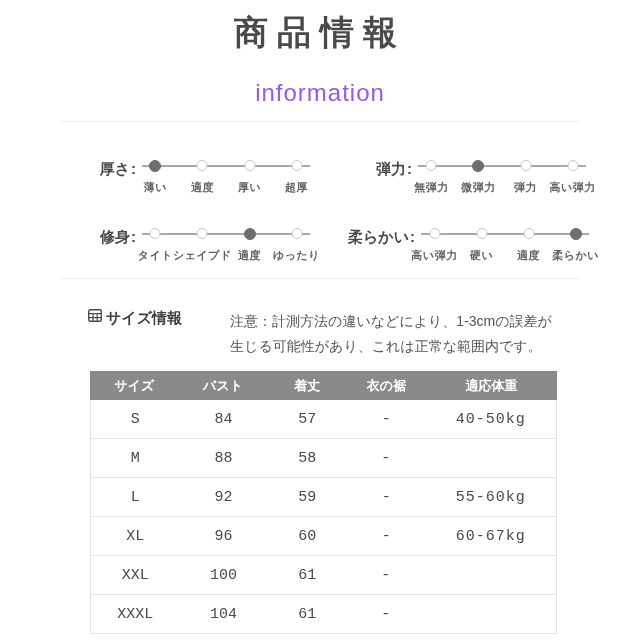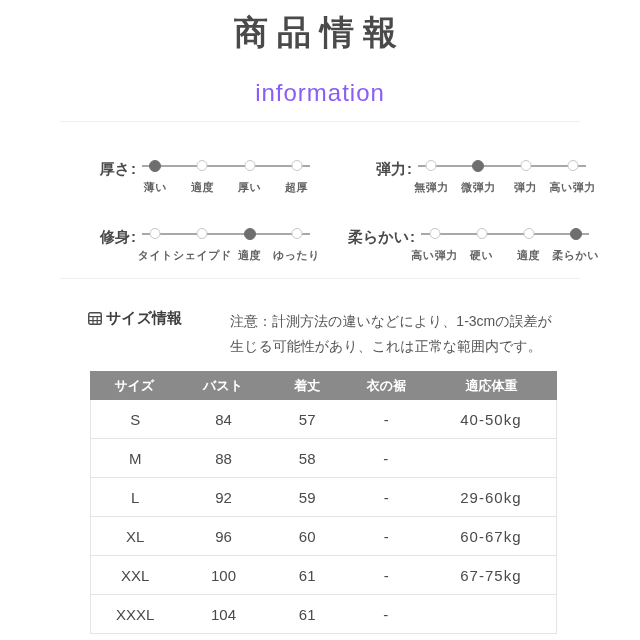--- a/index.html
+++ b/index.html
@@ -33,26 +33,26 @@
     background:#ffffff; border:1.5px solid #c7c7c7; transform:translateX(-50%);
   }
   .dot.filled { background:#6e6e6e; border-color:#6e6e6e; width:12px; height:12px; top:1.5px; }
   .lvls { position:relative; height:16px; margin-top:7px;font-weight:bold; }
   .lvl {
     position:absolute; top:0; transform:translateX(-50%);
     font-size:11px; color:#636363; white-space:nowrap; letter-spacing:0.5px;
   }
   
   .size-section { margin:30px 0 0 88px; display:flex; align-items:flex-start; }
-  .size-heading { display:flex; align-items:center; font-size:15px; font-weight:bold; color:#3f3f3f; }
+  .size-heading { display:flex; font-size:15px; font-weight:bold; color:#3f3f3f; }
   .grid-icon { width:14px; height:13px; margin-right:4px; display:inline-block; }
   .size-note { margin-left:48px; width:322px; font-size:14px; line-height:1.75; color:#555555; }
   
   .size-table { margin:13px 0 0 90px; width:467px; font-size:15px; }
-  .trow, .thead { display:grid; grid-template-columns:19% 19% 17% 17% 28%; }
+  .trow, .thead { display:grid; grid-template-columns:19% 19% 17% 17% 28%;font-family:Liberation Mono, monospace; }
   .thead {
     background:#8a8a8a; color:#ffffff; font-weight:bold; font-size:13px;
     height:29px; align-items:center;
   }
   .thead .cell { text-align:center; }
   .trow {
     height:39px; align-items:center; background:#ffffff;
     border-left:1px solid #e4e4e4; border-right:1px solid #e4e4e4;
     border-bottom:1px solid #e4e4e4; color:#4a4a4a;
   }
@@ -182,35 +182,34 @@
           <div class="cell">M</div>
           <div class="cell">88</div>
           <div class="cell">58</div>
           <div class="cell">-</div>
         </div>
         <div class="trow">
           <div class="cell">L</div>
           <div class="cell">92</div>
           <div class="cell">59</div>
           <div class="cell">-</div>
-          <div class="cell">29-60kg</div>
+          <div class="cell">55-60kg</div>
         </div>
         <div class="trow">
           <div class="cell">XL</div>
           <div class="cell">96</div>
           <div class="cell">60</div>
           <div class="cell">-</div>
           <div class="cell">60-67kg</div>
         </div>
         <div class="trow">
           <div class="cell">XXL</div>
           <div class="cell">100</div>
           <div class="cell">61</div>
           <div class="cell">-</div>
-          <div class="cell">67-75kg</div>
         </div>
         <div class="trow">
           <div class="cell">XXXL</div>
           <div class="cell">104</div>
           <div class="cell">61</div>
           <div class="cell">-</div>
         </div>
       </div>
   </div>
 

